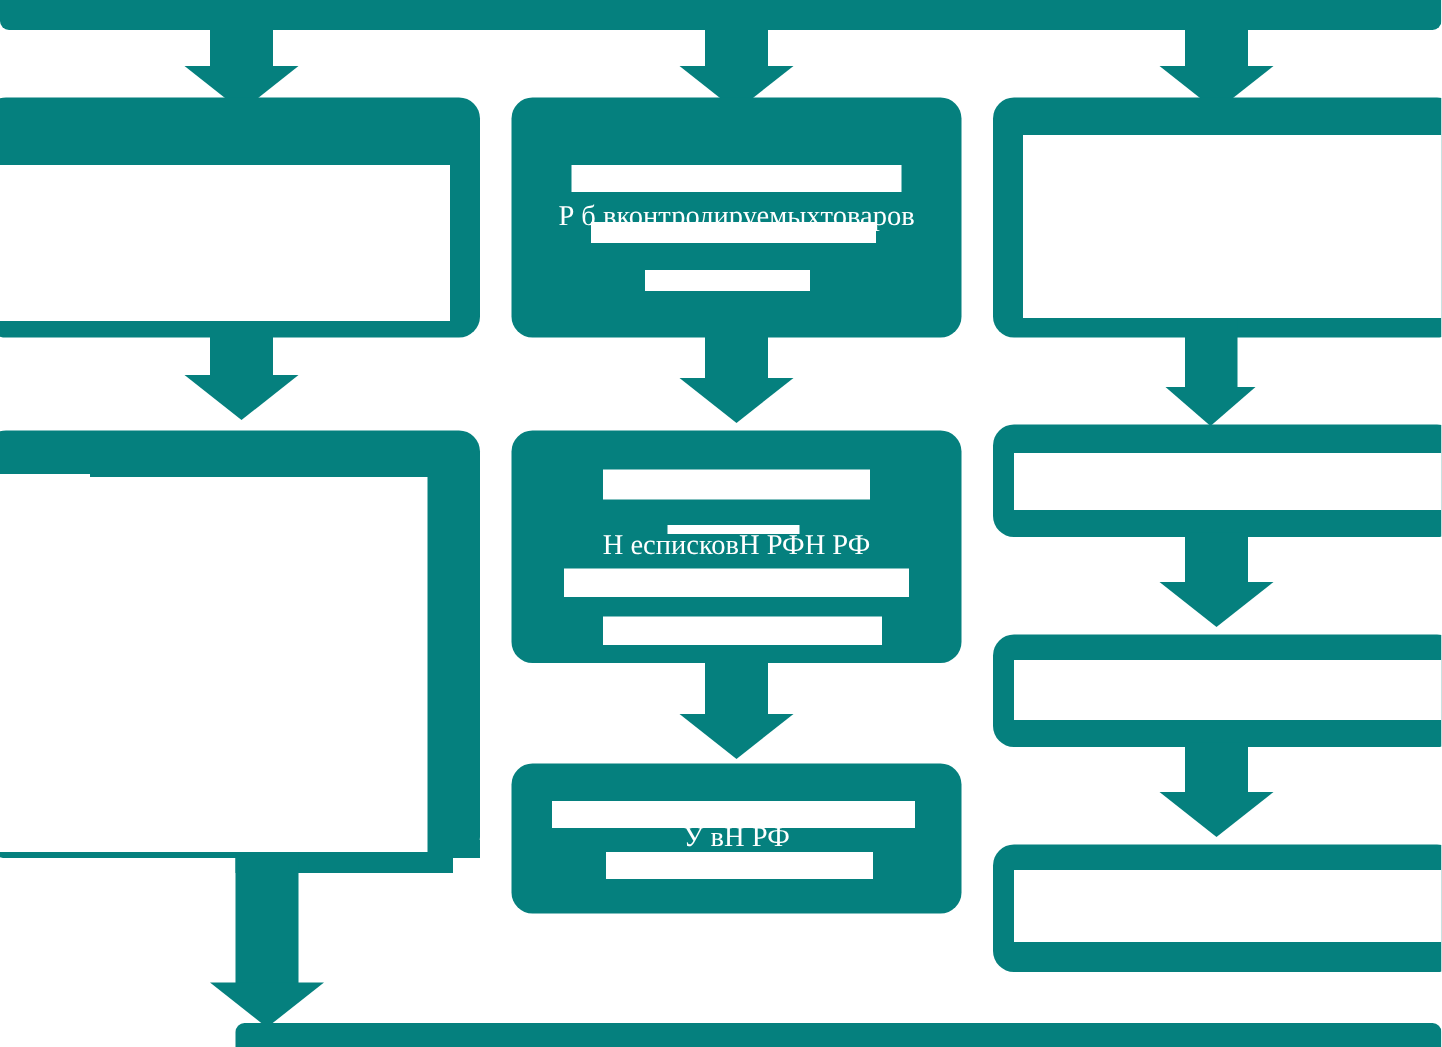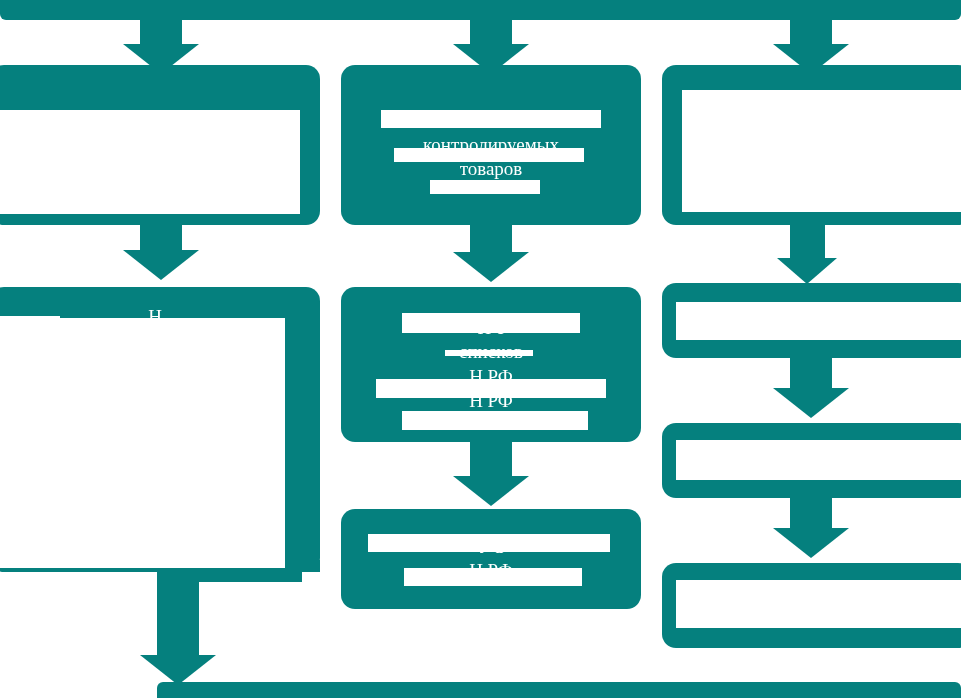--- a/index.html
+++ b/index.html
@@ -41,21 +41,20 @@
     border-top: 26px solid #05807E;
   }
 
   
   .node {
     position: absolute;
     background: #05807E;
     border-radius: 14px;
     color: #ffffff;
     display: flex;
-    flex-direction: column;
     align-items: center;
     justify-content: center;
     text-align: center;
     line-height: 1.28;
     font-size: 19px;
     padding: 6px 10px;
     box-sizing: border-box;
   }
   .node .line {
     position: relative;

